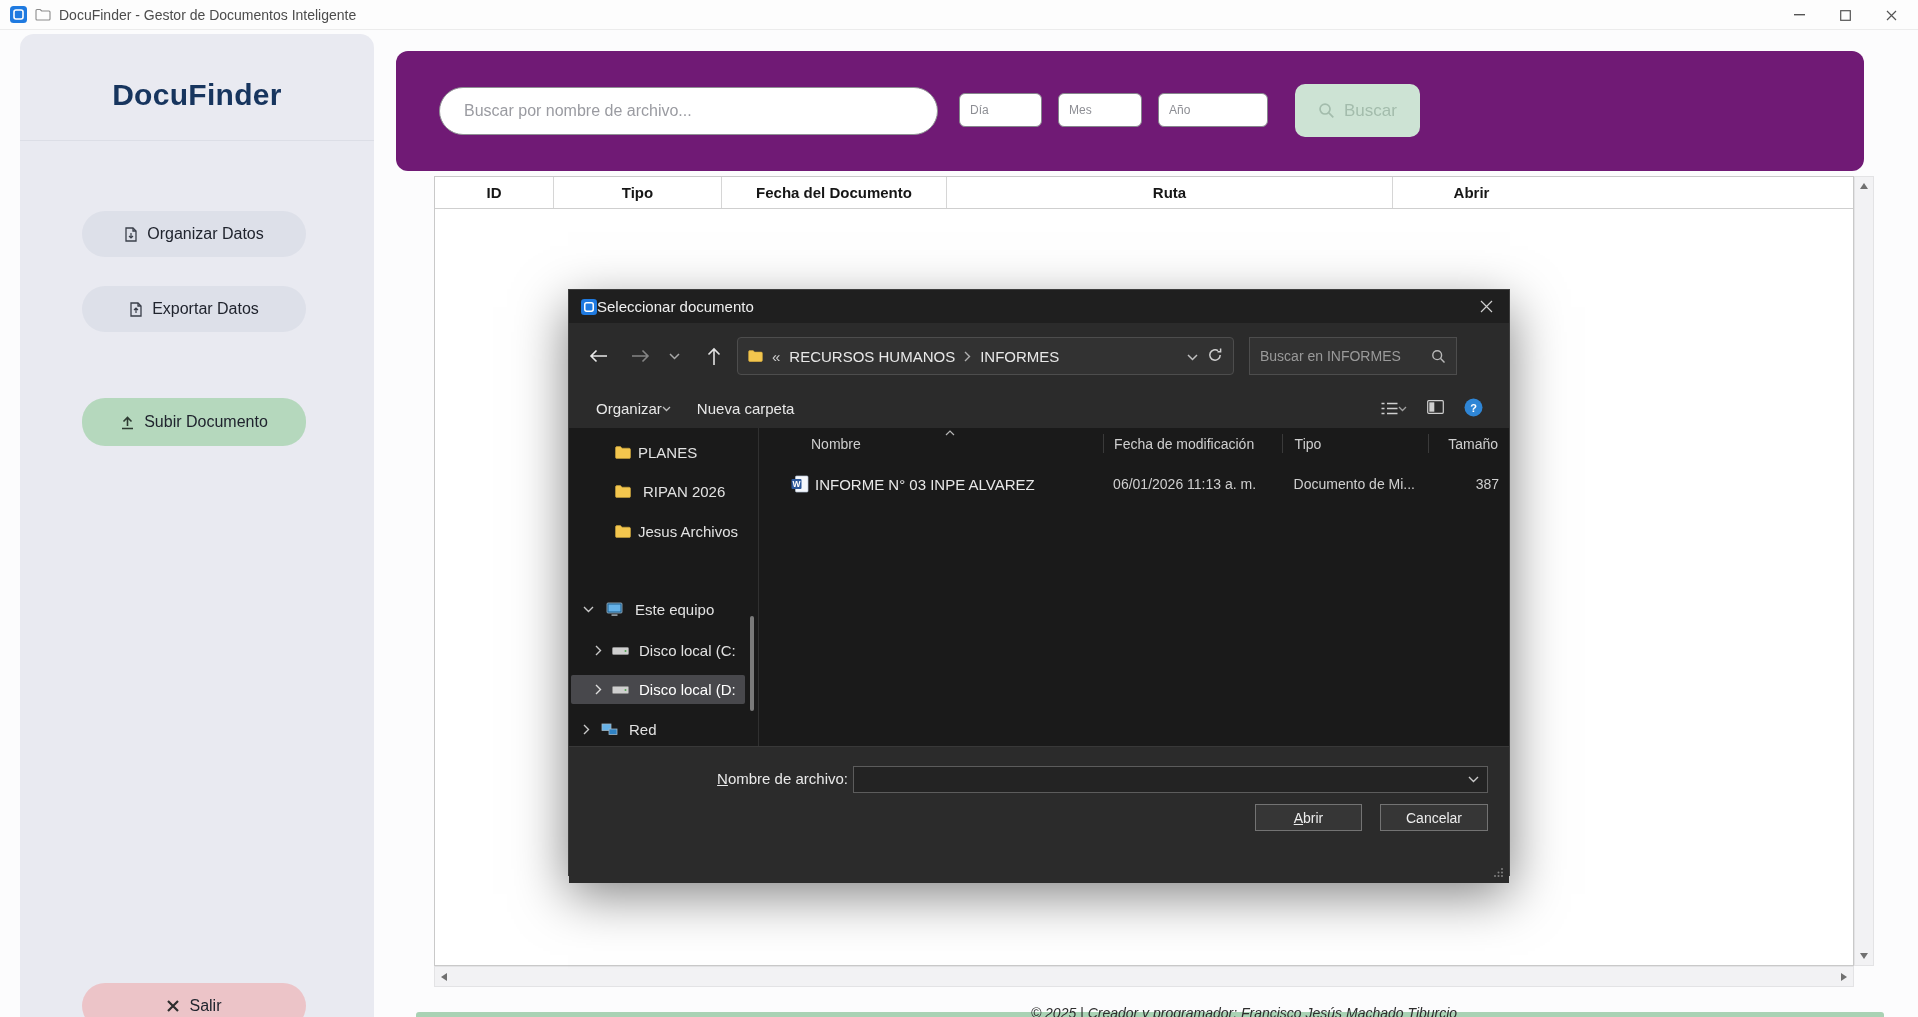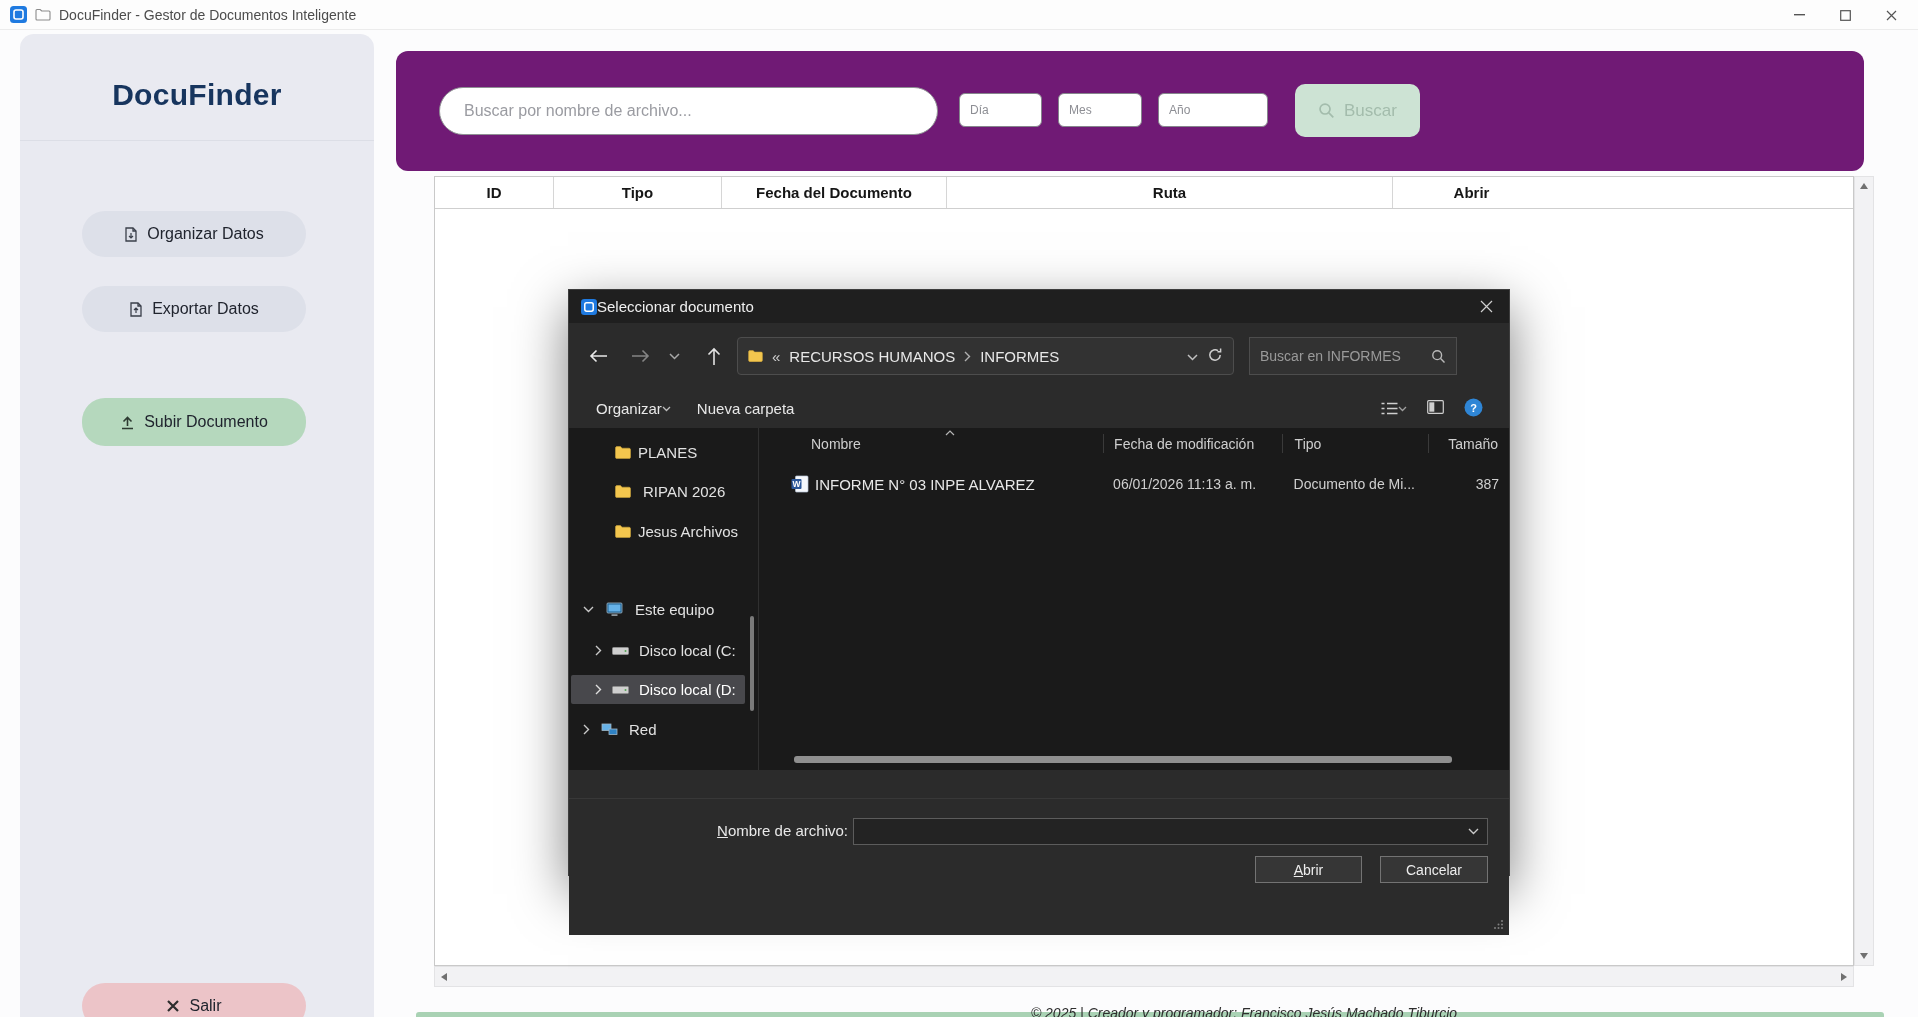--- a/index.html
+++ b/index.html
@@ -72,21 +72,21 @@
 .tree-sel{position:absolute;left:2px;top:247px;width:174px;height:29px;background:#48484c;border-radius:2px}
 .tree-scroll{position:absolute;left:181px;top:188px;width:4px;height:95px;background:#7a7a7a;border-radius:2px}
 .flist{position:absolute;left:190px;top:0;right:0;height:100%}
 .f-head{display:flex;height:31px;align-items:center;color:#cfcfcf;font-size:14px;position:relative}
 .f-col{height:60%;display:flex;align-items:center}
 .f-sep{border-left:1px solid #3a3a3a}
 .sortcaret{position:absolute;left:186px;top:2px}
 .f-row{position:absolute;left:0;top:41px;width:100%;height:30px;display:flex;align-items:center}
 .f-cell{display:flex;align-items:center;font-size:14px;color:#cfcfcf;white-space:nowrap;overflow:hidden}
 .f-hthumb{position:absolute;left:35px;top:328px;width:658px;height:7px;background:#8f8f8f;border-radius:3px}
-.dlg-bottom{position:absolute;left:0;top:508px;width:100%;height:137px;background:#2b2b2b;border-top:1px solid #383838}
+.dlg-bottom{position:absolute;left:0;top:456px;width:100%;height:137px;background:#2b2b2b;border-top:1px solid #383838}
 .fn-label{position:absolute;left:0;top:23px;width:279px;text-align:right;font-size:15px;color:#e9e9e9}
 .fn-combo{position:absolute;left:284px;top:19px;width:635px;height:27px;background:#232323;border:1px solid #5c5c5c;display:flex;align-items:center;padding-right:8px}
 .fn-combo input{flex:1;background:transparent;border:none;color:#ddd;font-size:14px;padding:0 8px;min-width:0}
 .dlg-btn{position:absolute;top:57px;height:27px;background:#363636;border:1px solid #737373;color:#ededed;font-size:14px;display:flex;align-items:center;justify-content:center}
 .u{text-decoration:underline}
 .grip{position:absolute;right:5px;bottom:5px}
 </style>
 </head>
 <body>
 

